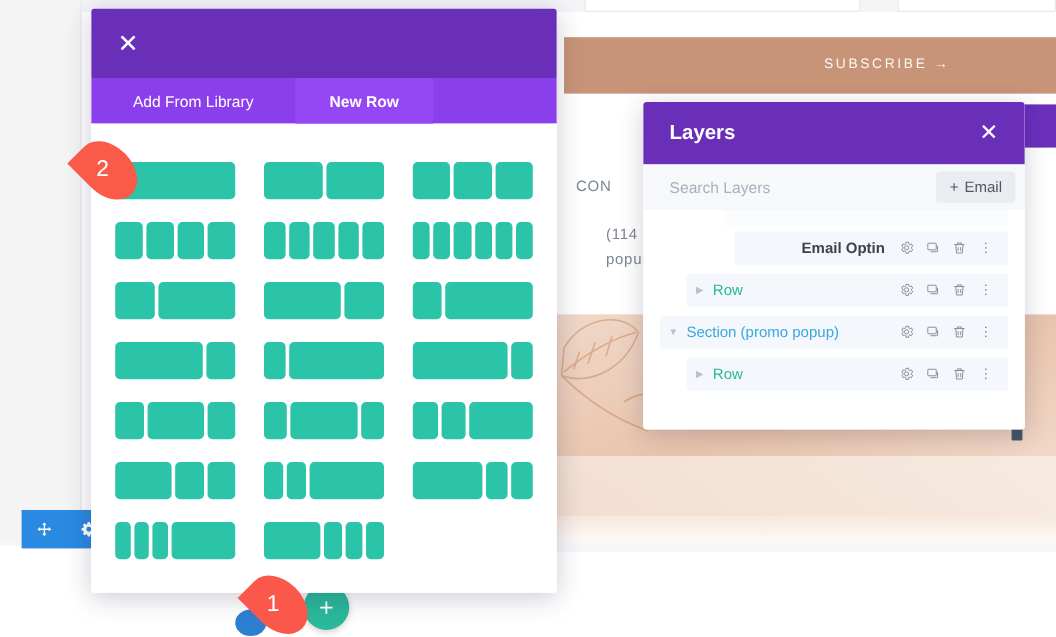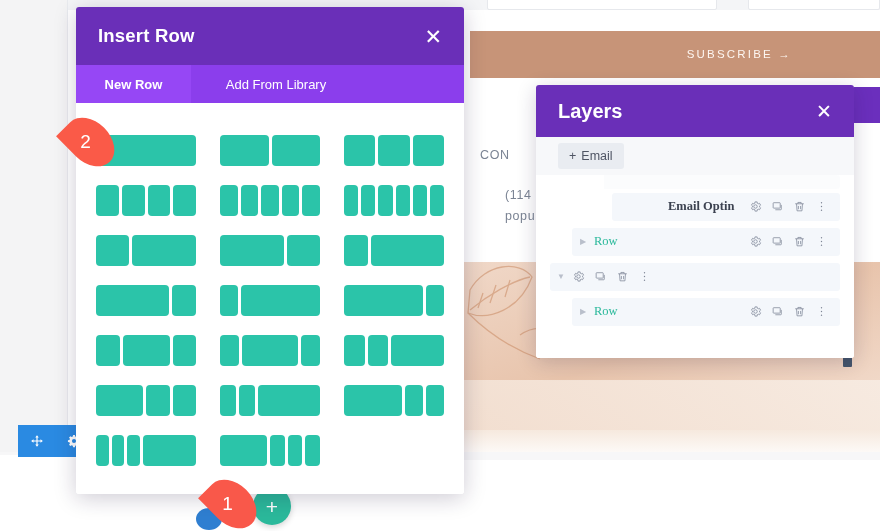--- a/index.html
+++ b/index.html
@@ -79,33 +79,33 @@
   .layout-cell { height:50px; display:flex; align-items:center; cursor:pointer; }
   .layout-cell .row-preview { display:flex; width:100%; gap:3px; }
   .layout-cell .col { background:#2bc4a9; border-radius:4px; height:31px; }
 
   
   .layers-modal { position:absolute; left:536px; top:85px; width:318px; height:273px;
                   background:#ffffff; box-shadow:0 4px 20px rgba(30,20,60,.20);
                   border-radius:3px; overflow:hidden; }
   .lm-header { height:52px; background:#6a2fb8; display:flex; align-items:center;
                padding:0 22px; justify-content:space-between; }
-  .lm-title { color:#fff; font-size:20px; font-weight:700; }
+  .lm-title { color:#fff; font-size:17px; font-weight:700; }
   .lm-close { color:#fff; font-size:19px; line-height:1; cursor:pointer; }
   .lm-searchbar { height:38px; background:#f7f8fa; display:flex; align-items:center;
                   padding:0 8px 0 22px; position:relative; }
   .lm-search-input { border:none; outline:none; background:transparent; flex:1;
                      font-family:"Liberation Sans",sans-serif; font-size:13px; color:#4a5161; }
   .lm-search-input::placeholder { color:#a9b0bd; }
   .lm-filter { background:#e9ecf1; border-radius:3px; height:26px; padding:0 11px;
                display:flex; align-items:center; gap:5px; color:#4f5564;
                font-size:12.5px; cursor:pointer; }
   .lm-list { position:relative; height:183px; padding-top:0px; overflow:hidden; background:#fff; }
   .layer-row { display:flex; align-items:center; height:35px; margin:0 14px 0 14px;
-               border-radius:3px;font-family:Liberation Serif, serif; }
+               border-radius:3px; }
   .layer-row .lr-inner { display:flex; align-items:center; width:100%; height:28px;
                          background:#f4f7fb; border-radius:3px; padding-right:8px; }
   .layer-row .caret { width:22px; text-align:center; color:#b9bfcb; font-size:8px; flex:0 0 22px; }
   .layer-row .lr-label { font-size:12.5px; flex:1; }
   .layer-row .lr-icons { display:flex; align-items:center; gap:9px; padding-right:4px; }
   .layer-row .lr-icons svg { width:13px; height:13px; fill:none; stroke:#7e8696; stroke-width:1.4; }
   .clipped-row { opacity:.35; }
 
   
   .marker { position:absolute; width:56px; height:40px; }
@@ -179,26 +179,25 @@
     </div>
   </div>
 
   <div class="blue-dot"></div>
   <div class="add-row-btn">
     <span class="plus">+</span>
   </div>
 
   <div class="insert-modal">
     <div class="im-header">
-      <span class="im-title">Insert Row</span>
       <span class="im-close">✕</span>
     </div>
     <div class="im-tabs">
+      <div class="im-tab inactive">Add From Library</div>
       <div class="im-tab active">New Row</div>
-      <div class="im-tab inactive">Add From Library</div>
     </div>
     <div class="im-body">
       <div class="layout-grid" id="layout-grid">
           <div class="layout-cell" title="1 column">
             <div class="row-preview">
               <div class="col" style="flex: 100 0 0px; background: rgb(43, 196, 169);"></div>
             </div>
           </div>
           <div class="layout-cell" title="2 columns equal">
             <div class="row-preview">
@@ -337,20 +336,21 @@
         </div>
     </div>
   </div>
 
   <div class="layers-modal">
     <div class="lm-header">
       <span class="lm-title">Layers</span>
       <span class="lm-close">✕</span>
     </div>
     <div class="lm-searchbar">
+      <input class="lm-search-input" type="text" placeholder="Search Layers" style="">
       <div class="lm-filter">
         <span>+</span>
         <span>Email</span>
       </div>
     </div>
     <div class="lm-list" id="layers-list">
         <div class="layer-row clipped-row" style="height: 14px; overflow: hidden;">
           <div class="lr-inner" style="margin-left:54px;height:22px;align-items:flex-end;"></div>
         </div>
         <div class="layer-row">
@@ -419,20 +419,21 @@
                   <circle cx="12" cy="12" r="1.3" fill="#7e8696" stroke="none"></circle>
                   <circle cx="12" cy="19" r="1.3" fill="#7e8696" stroke="none"></circle>
                 </svg>
               </span>
             </div>
           </div>
         </div>
         <div class="layer-row">
           <div class="lr-inner" style="margin-left: 0px;">
             <div class="caret">▼</div>
+            <div class="lr-label" style="color: rgb(59, 167, 224);">Section (promo popup)</div>
             <div class="lr-icons">
               <span style="display: flex;">
                 <svg viewBox="0 0 24 24">
                   <circle cx="12" cy="12" r="3.2"></circle>
                   <path d="M19.4 13a7.6 7.6 0 0 0 0-2l2-1.5-2-3.4-2.4 1a7.7 7.7 0 0 0-1.7-1L15 3.5h-4l-.3 2.6a7.7 7.7 0 0 0-1.7 1l-2.4-1-2 3.4L6.6 11a7.6 7.6 0 0 0 0 2l-2 1.5 2 3.4 2.4-1c.5.4 1.1.7 1.7 1l.3 2.6h4l.3-2.6c.6-.3 1.2-.6 1.7-1l2.4 1 2-3.4z"></path>
                 </svg>
               </span>
               <span style="display: flex;">
                 <svg viewBox="0 0 24 24">
                   <rect x="4" y="5" width="13" height="10" rx="1"></rect>

